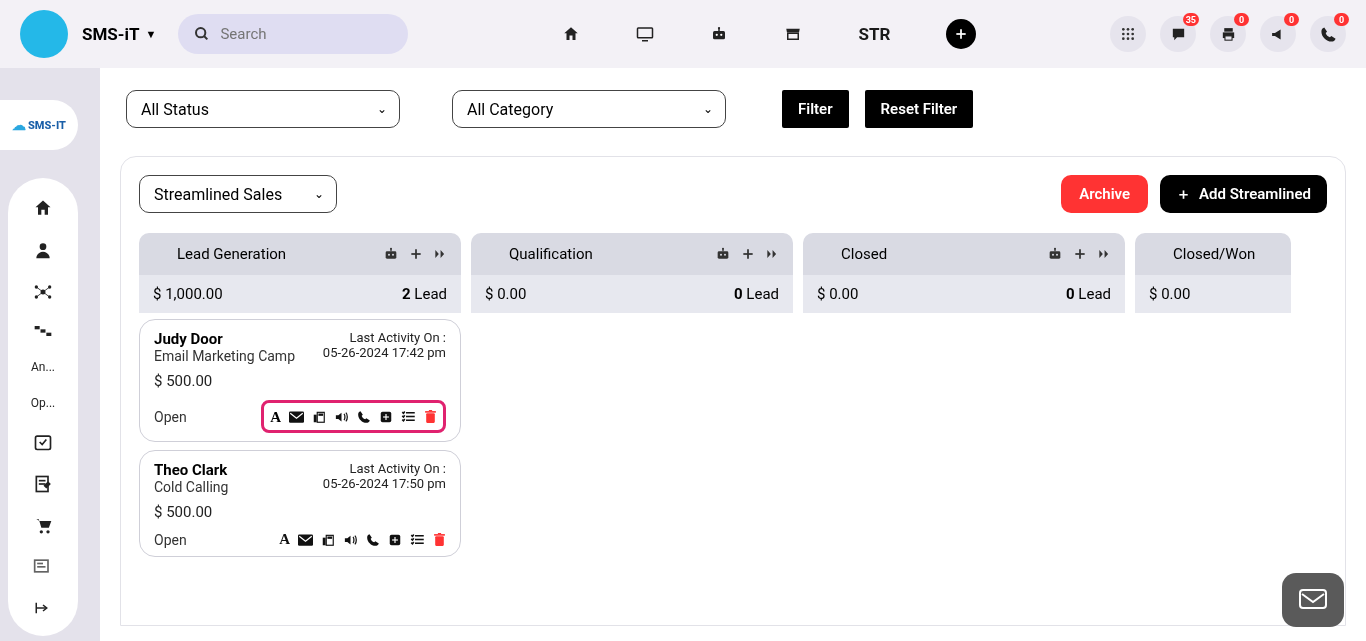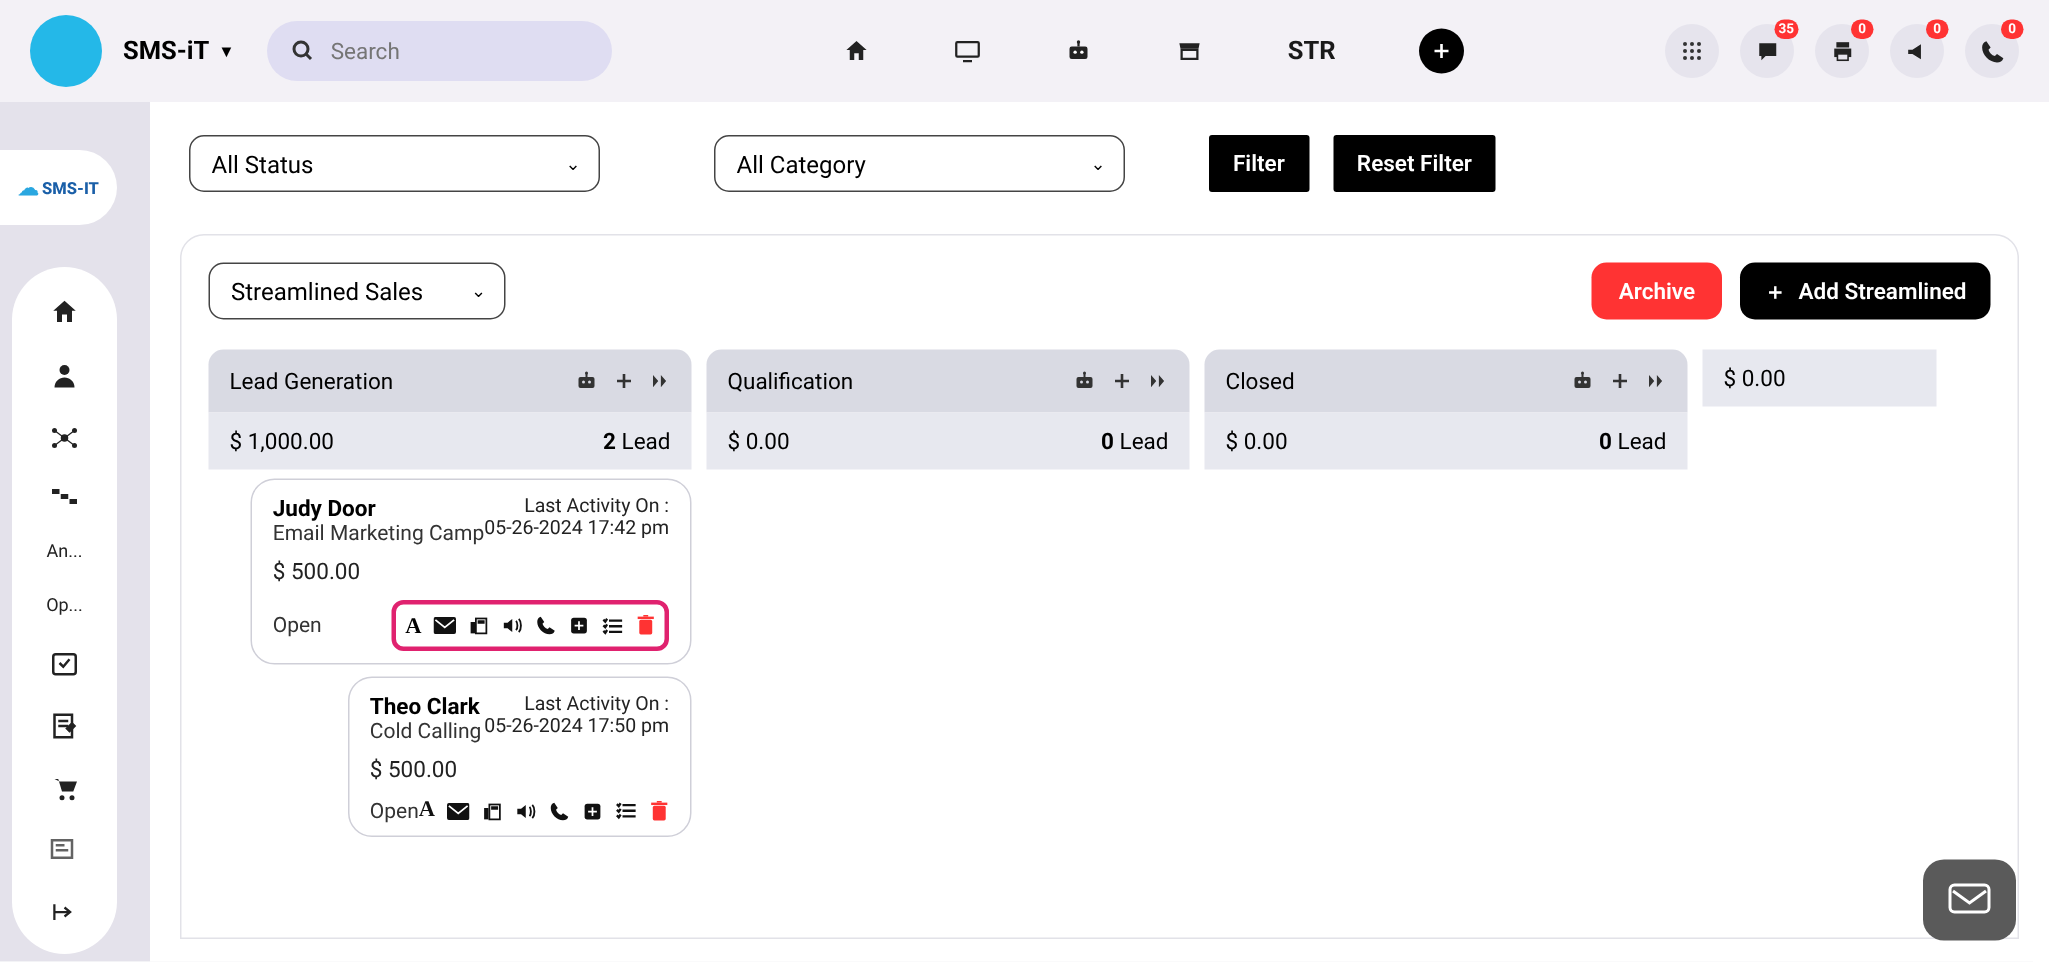--- a/index.html
+++ b/index.html
@@ -26,38 +26,38 @@
 .sms-badge { position: absolute; left: 0; top: 32px; width: 78px; height: 50px; background: #fff; border-radius: 0 26px 26px 0; display: flex; align-items: center; justify-content: center; }
 .sidebar { position: absolute; left: 8px; top: 110px; width: 70px; background: #fff; border-radius: 36px; padding: 20px 0; display: flex; flex-direction: column; align-items: center; gap: 22px; }
 .sidebar .sb-item { font-size: 18px; color: #222; cursor: pointer; text-align: center; }
 .sidebar .sb-label { font-size: 12px; color: #222; }
 
 
 .main { position: absolute; left: 100px; top: 68px; right: 0; bottom: 0; background: #fff; overflow: hidden; padding: 0 20px; }
 .toolbar { display: flex; align-items: center; gap: 16px; padding: 22px 6px 10px; }
 .sel { border: 1px solid #444; border-radius: 10px; height: 38px; padding: 0 40px 0 14px; display: flex; align-items: center; font-size: 16px; position: relative; min-width: 274px; background: #fff; }
 .sel .chev { position: absolute; right: 12px; font-size: 12px; }
-.sel.cat { margin-left: 60px; }
+.sel.cat { margin-left: 36px; }
 .btn-dark { background: #000; color: #fff; border-radius: 2px; height: 38px; padding: 0 16px; font-size: 15px; font-weight: 600; display: flex; align-items: center; border:none; cursor: pointer;}
 .board-wrap { border: 1px solid #e2e2e8; border-radius: 16px 16px 0 0; margin-top: 18px; padding: 18px; height: 470px; }
 .board-head { display: flex; align-items: flex-end; gap: 12px; }
 .pipe-sel { border: 1px solid #444; border-radius: 10px; height: 38px; padding: 0 38px 0 14px; display: flex; align-items: center; font-size: 16px; position: relative; width: 198px; overflow: hidden; }
 .pipe-sel .chev { position: absolute; right: 12px; font-size: 12px; background:#fff; padding-left:6px;}
 .btn-red { background: #ff3333; color: #fff; border-radius: 10px; height: 38px; padding: 0 18px; font-size: 15px; font-weight: 600; border:none; cursor:pointer;}
 .btn-black { background: #000; color: #fff; border-radius: 10px; height: 38px; padding: 0 16px; font-size: 15px; font-weight: 600; display: flex; align-items: center; gap: 8px; border:none; cursor:pointer;}
 .spacer { flex: 1; }
 .columns { display: flex; gap: 10px; margin-top: 20px; }
 .col { width: 322px; flex-shrink: 0; }
 .col.narrow { width: 156px; }
 .col-head { background: #d9dae3; border-radius: 10px 10px 0 0; height: 42px; display: flex; align-items: center; padding: 0 14px; font-size: 15px; gap: 10px; }
-.col-head .title { flex: 1; }
+.col-head .title { flex: 1; margin-left: 24px; }
 .col-head .ic { font-size: 14px; color: #333; }
 .col-sub { background: #e7e8ef; height: 38px; display: flex; align-items: center; justify-content: space-between; padding: 0 14px; font-size: 15px; }
 .col-sub .count b { font-weight: 700; }
-.col-body { padding-top: 6px; display: flex; flex-direction: column; gap: 8px; align-items: flex-end; }
+.col-body { padding-top: 6px; display: flex; flex-direction: column; gap: 8px; }
 .card { border: 1px solid #cfcfd8; border-radius: 16px; padding: 10px 14px 8px; background: #fff; }
 .card-top { display: flex; justify-content: space-between; }
 .card-top .left { max-width: 150px; }
 .card .name { font-weight: 700; font-size: 15px; }
 .card .camp { font-size: 14px; color: #333; white-space: nowrap; overflow: hidden; text-overflow: clip; }
 .card .activity { font-size: 13px; text-align: right; color: #222; }
 .card .amount { font-size: 15px; margin-top: 8px; color: #222; }
 .card-foot { display: flex; align-items: center; margin-top: 10px; justify-content: space-between; }
 .card-foot .status { font-size: 14px; color: #333; }
 .action-row { display: flex; gap: 8px; align-items: center; }
@@ -499,20 +499,24 @@
               </svg>
             </span>
     </div>
     <div class="col-sub">
       <span>$ 0.00</span>
       <span class="count"><b>0</b> Lead</span>
     </div>
     <div class="col-body"></div>
         </div>
         <div class="col narrow">
+    <div class="col-head">
+      <span class="title">Closed/Won</span>
+
+    </div>
     <div class="col-sub">
       <span>$ 0.00</span>
 
     </div>
     <div class="col-body"></div>
         </div>
       </div>
   </div>
 </div>
 

